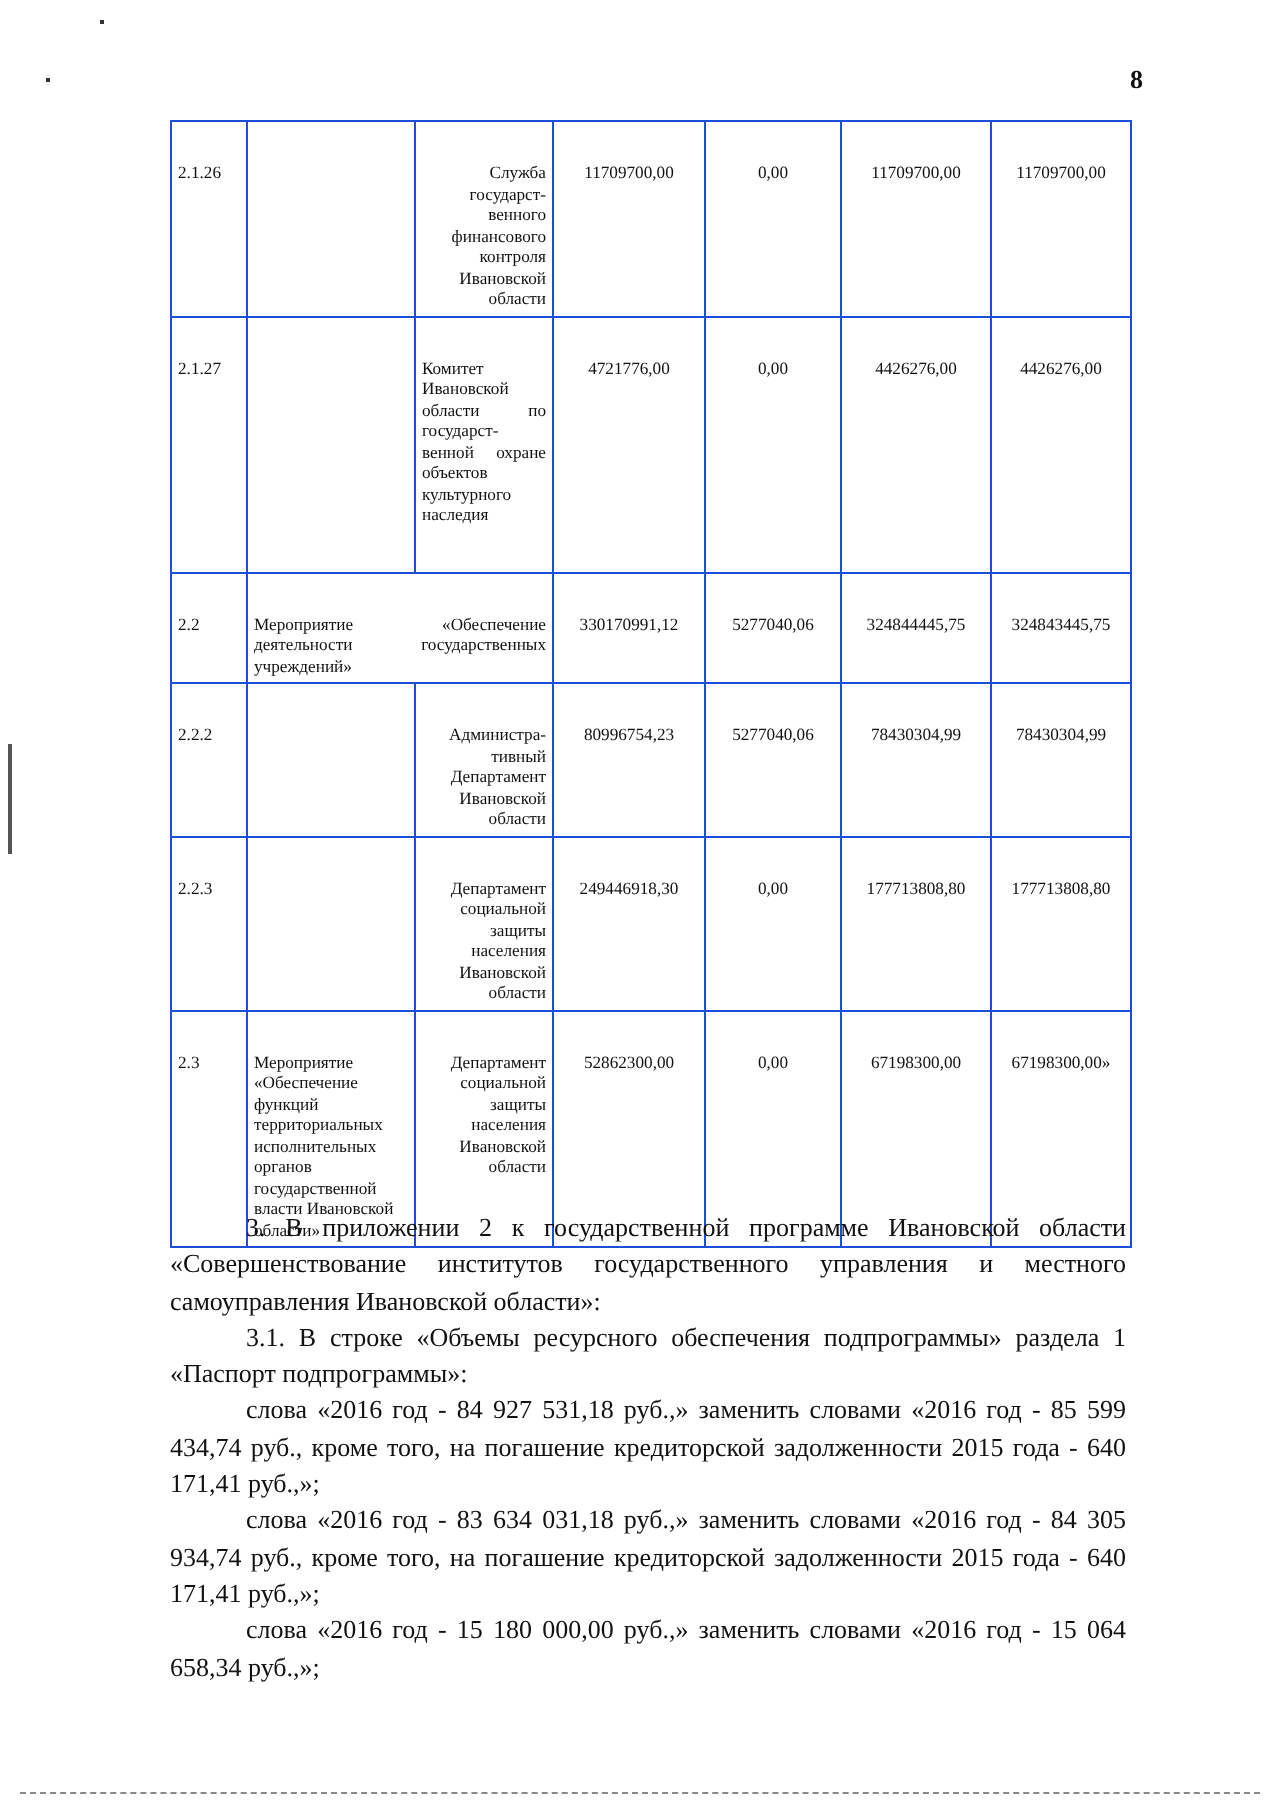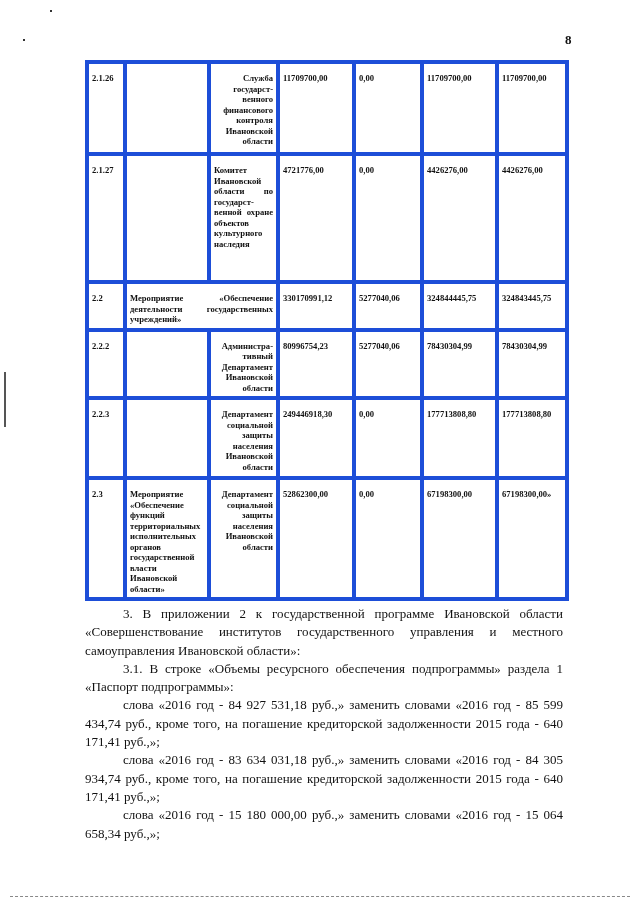--- a/index.html
+++ b/index.html
@@ -12,23 +12,23 @@
   }
   .scan-mark-left {
     position: absolute; left: 4px; top: 372px; width: 2px; height: 55px; background: #555;
   }
   .dot { position: absolute; width: 2px; height: 2px; background: #333; }
   table.budget {
     position: absolute; left: 85px; top: 60px; border-collapse: collapse;
     font-size: 8.6px; line-height: 10.5px; table-layout: fixed;
   }
   table.budget td {
-    border: 4px solid #1d4ed8; vertical-align: top; padding: 9px 3px 3px 3px; font-weight: bold;
+    border: 1px solid #1d4ed8; vertical-align: top; padding: 20px 3px 3px 3px;
   }
-  td.num { text-align: left; }
+  td.num { text-align: center; }
   td.code { padding-left: 3px; }
   td.exec { text-align: right; }
   td.merged { text-align: justify; margin-top: 32px; }
   .body-text {
     position: absolute; left: 85px; top: 605px; width: 478px;
     font-size: 13px; line-height: 18.3px; text-align: justify;
   }
   .body-text p { margin: 0; text-indent: 38px; }
   .bottom-rule {
     position: absolute; left: 10px; top: 896px; width: 620px; height: 1px;

